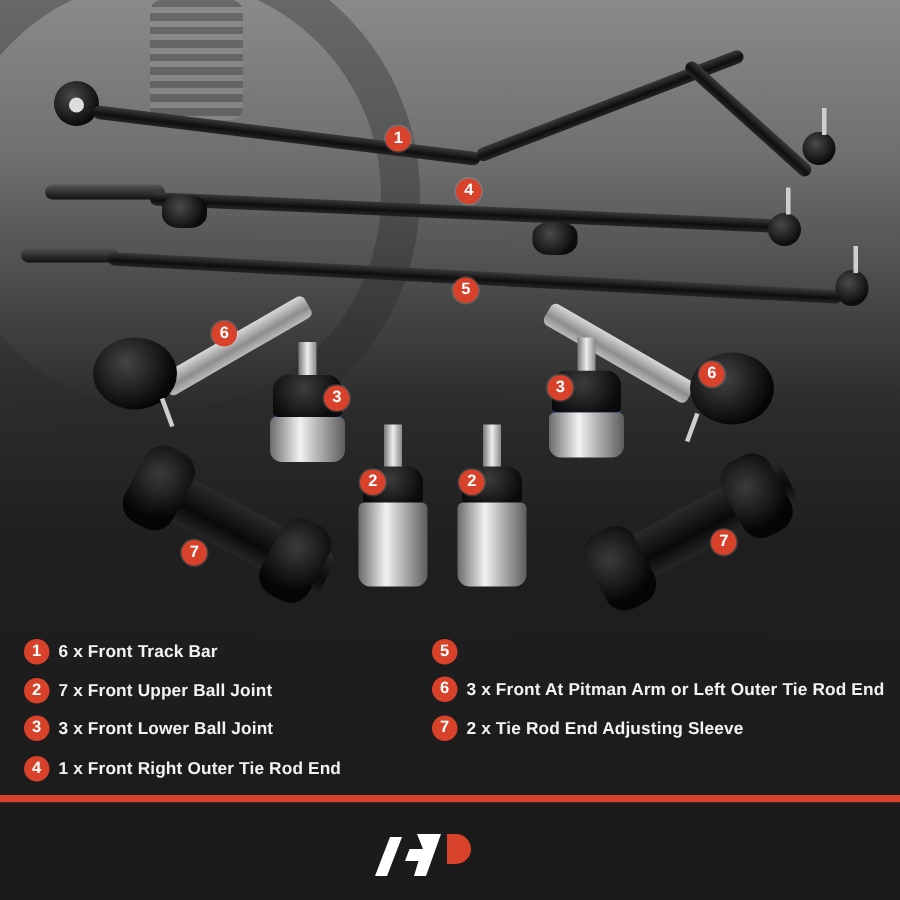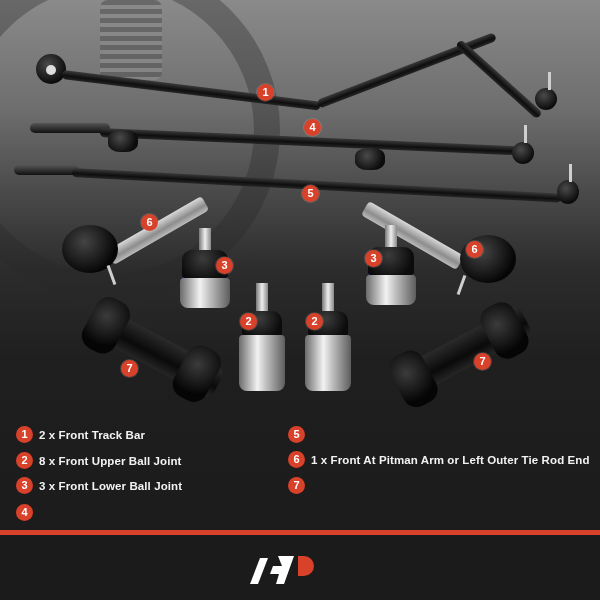--- a/index.html
+++ b/index.html
@@ -121,43 +121,45 @@
   <div class="sleeve" style="left:388px;top:305px;width:160px;height:110px;transform:rotate(-28deg);">
     <div class="sl-tube" style="left:10px;top:30px;width:140px;height:32px;"></div>
     <div class="sl-clamp" style="left:5px;top:18px;width:36px;height:56px;"></div>
     <div class="sl-clamp" style="left:108px;top:18px;width:36px;height:56px;"></div>
   </div>
   <div class="badge" style="left:474px;top:353px;">7</div>
 
   <div class="legend">
     <div class="legend-item" style="left:16px;top:6px;">
       <span class="num">1</span>
-      <span>2 x Front Track Bar</span>
+      <span>6 x Front Track Bar</span>
     </div>
     <div class="legend-item" style="left:16px;top:32px;">
       <span class="num">2</span>
-      <span>8 x Front Upper Ball Joint</span>
+      <span>7 x Front Upper Ball Joint</span>
     </div>
     <div class="legend-item" style="left:16px;top:57px;">
       <span class="num">3</span>
       <span>3 x Front Lower Ball Joint</span>
     </div>
     <div class="legend-item" style="left:16px;top:84px;">
       <span class="num">4</span>
+      <span>1 x Front Right Outer Tie Rod End</span>
     </div>
 
     <div class="legend-item" style="left:288px;top:6px;">
       <span class="num">5</span>
     </div>
     <div class="legend-item" style="left:288px;top:31px;">
       <span class="num">6</span>
-      <span>1 x Front At Pitman Arm or Left Outer Tie Rod End</span>
+      <span>3 x Front At Pitman Arm or Left Outer Tie Rod End</span>
     </div>
     <div class="legend-item" style="left:288px;top:57px;">
       <span class="num">7</span>
+      <span>2 x Tie Rod End Adjusting Sleeve</span>
     </div>
   </div>
 
   <div class="red-line"></div>
   <div class="footer"></div>
   <svg class="logo" viewBox="0 0 70 40">
     <polygon points="12,10 20,10 10,36 2,36" fill="#ffffff"></polygon>
     <polygon points="30,8 46,8 36,36 28,36 31,26 22,26 25,18 34,18" fill="#ffffff"></polygon>
     <path d="M50,8 L56,8 A10,10 0 0 1 56,28 L50,28 Z" fill="#d8412a"></path>
   </svg>

